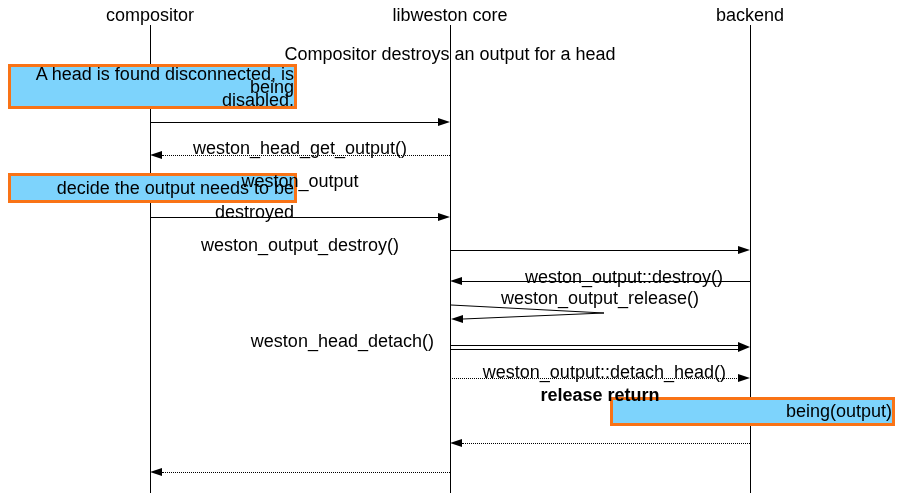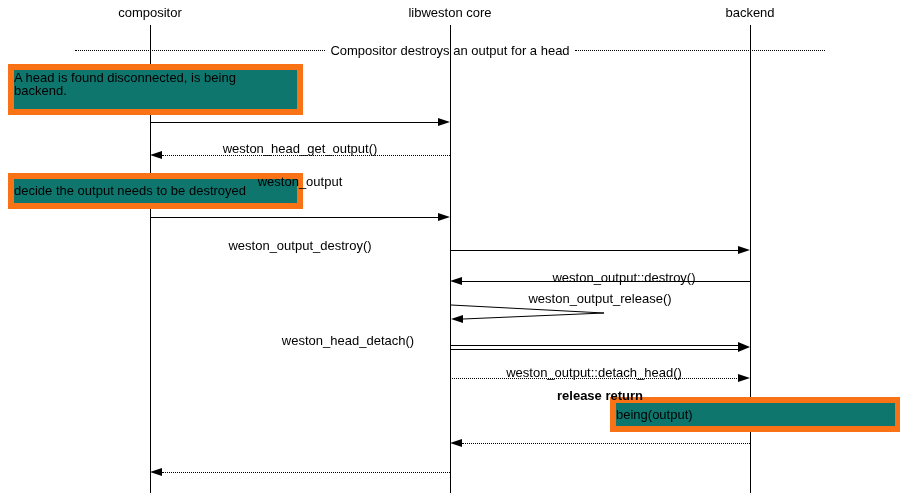--- a/index.html
+++ b/index.html
@@ -1,38 +1,38 @@
 <!DOCTYPE html>
 <html><head>
 <meta charset="utf-8">
 <style>
   html,body{margin:0;padding:0;background:#ffffff;}
   #stage{
     position:relative;width:900px;height:493px;background:#ffffff;
     font-family:"Liberation Sans","DejaVu Sans",sans-serif;
-    font-size:13px;color:#000;overflow:hidden;
+    font-size:18px;color:#000;overflow:hidden;
   }
   
   .lifeline{position:absolute;top:25px;height:468px;width:1px;background:#000;z-index:1;}
   #ll-compositor{left:150px;}
   #ll-libweston{left:450px;}
   #ll-backend{left:750px;}
   
   .actor{position:absolute;top:5px;width:160px;text-align:center;z-index:2;}
   #ac-compositor{left:70px;}
   #ac-libweston{left:370px;}
   #ac-backend{left:670px;}
   
   #divider{position:absolute;left:75px;top:43px;width:750px;height:14px;
-    display:flex;align-items:center;z-index:2;}
+    display:flex;align-items:center;z-index:2;flex-direction:column;}
   #divider .seg{flex:1;height:0;border-top:1px dotted #000;}
   #divider .dv-label{padding:0 5px;white-space:nowrap;}
   
-  .notebox{position:absolute;background:#0f766e;border:6px solid #f97316;z-index:3;
-    text-align:left;}
+  .notebox{position:absolute;background:#7dd3fc;border:3px solid #f97316;z-index:3;
+    text-align:right;}
   #note1{left:8px;top:64px;width:283px;height:38px;line-height:13px;padding-top:1px;}
   #note2{left:8px;top:173px;width:283px;height:24px;line-height:24px;}
   #actionbox{left:610px;top:397px;width:279px;height:23px;line-height:23px;}
   
   .lbl{position:absolute;text-align:center;line-height:15px;white-space:nowrap;z-index:4;margin-top:36px;}
   .line{position:absolute;height:0;border-top:1px solid #000;z-index:4;}
   .dotted{border-top-style:dotted;}
   .dbl{position:absolute;height:3px;border-top:1px solid #000;border-bottom:1px solid #000;z-index:4;}
   .ah{position:absolute;width:0;height:0;border-top:4px solid transparent;
     border-bottom:4px solid transparent;z-index:5;}
@@ -53,24 +53,24 @@
   #m3-head{left:438px;top:213px;}
   
   #m4-lbl{left:450px;width:300px;top:234px;padding-left:24px;}
   #m4-line{left:450px;top:250px;width:289px;}
   #m4-head{left:738px;top:246px;}
   
   #m5-lbl{left:450px;width:300px;top:255px;}
   #m5-line{left:462px;top:281px;width:288px;}
   #m5-head{left:450px;top:277px;}
   
-  #m6-lbl{left:248px;width:200px;top:298px;line-height:14px;}
+  #m6-lbl{left:234px;width:200px;top:298px;text-align:right;line-height:14px;}
   #m6-loop{position:absolute;left:451px;top:303px;z-index:4;}
   
-  #m7-lbl{left:444px;width:300px;top:329px;}
+  #m7-lbl{left:426px;width:300px;top:329px;text-align:right;}
   #m7-line{left:450px;top:345px;width:288px;}
   #m7-head{left:738px;top:342px;}
   
   #m8-lbl{left:450px;width:300px;top:352px;font-weight:bold;}
   #m8-line{left:450px;top:378px;width:289px;}
   #m8-head{left:738px;top:374px;}
   
   #m9-line{left:462px;top:443px;width:288px;}
   #m9-head{left:450px;top:439px;}
   
@@ -91,21 +91,21 @@
   <div class="actor" id="ac-backend">backend</div>
 
   <div id="divider">
     <div class="seg"></div>
     <div class="dv-label">Compositor destroys an output for a head</div>
     <div class="seg"></div>
   </div>
 
   <div class="notebox" id="note1">
     <div>A head is found disconnected, is being</div>
-    <div>backend.</div>
+    <div>disabled.</div>
   </div>
   <div class="notebox" id="note2">decide the output needs to be destroyed</div>
 
   <div class="lbl" id="m1-lbl">weston_head_get_output()</div>
   <div class="line" id="m1-line"></div>
   <div class="ah ahr" id="m1-head"></div>
 
   <div class="lbl" id="m2-lbl">weston_output</div>
   <div class="line dotted" id="m2-line"></div>
   <div class="ah ahl" id="m2-head"></div>

